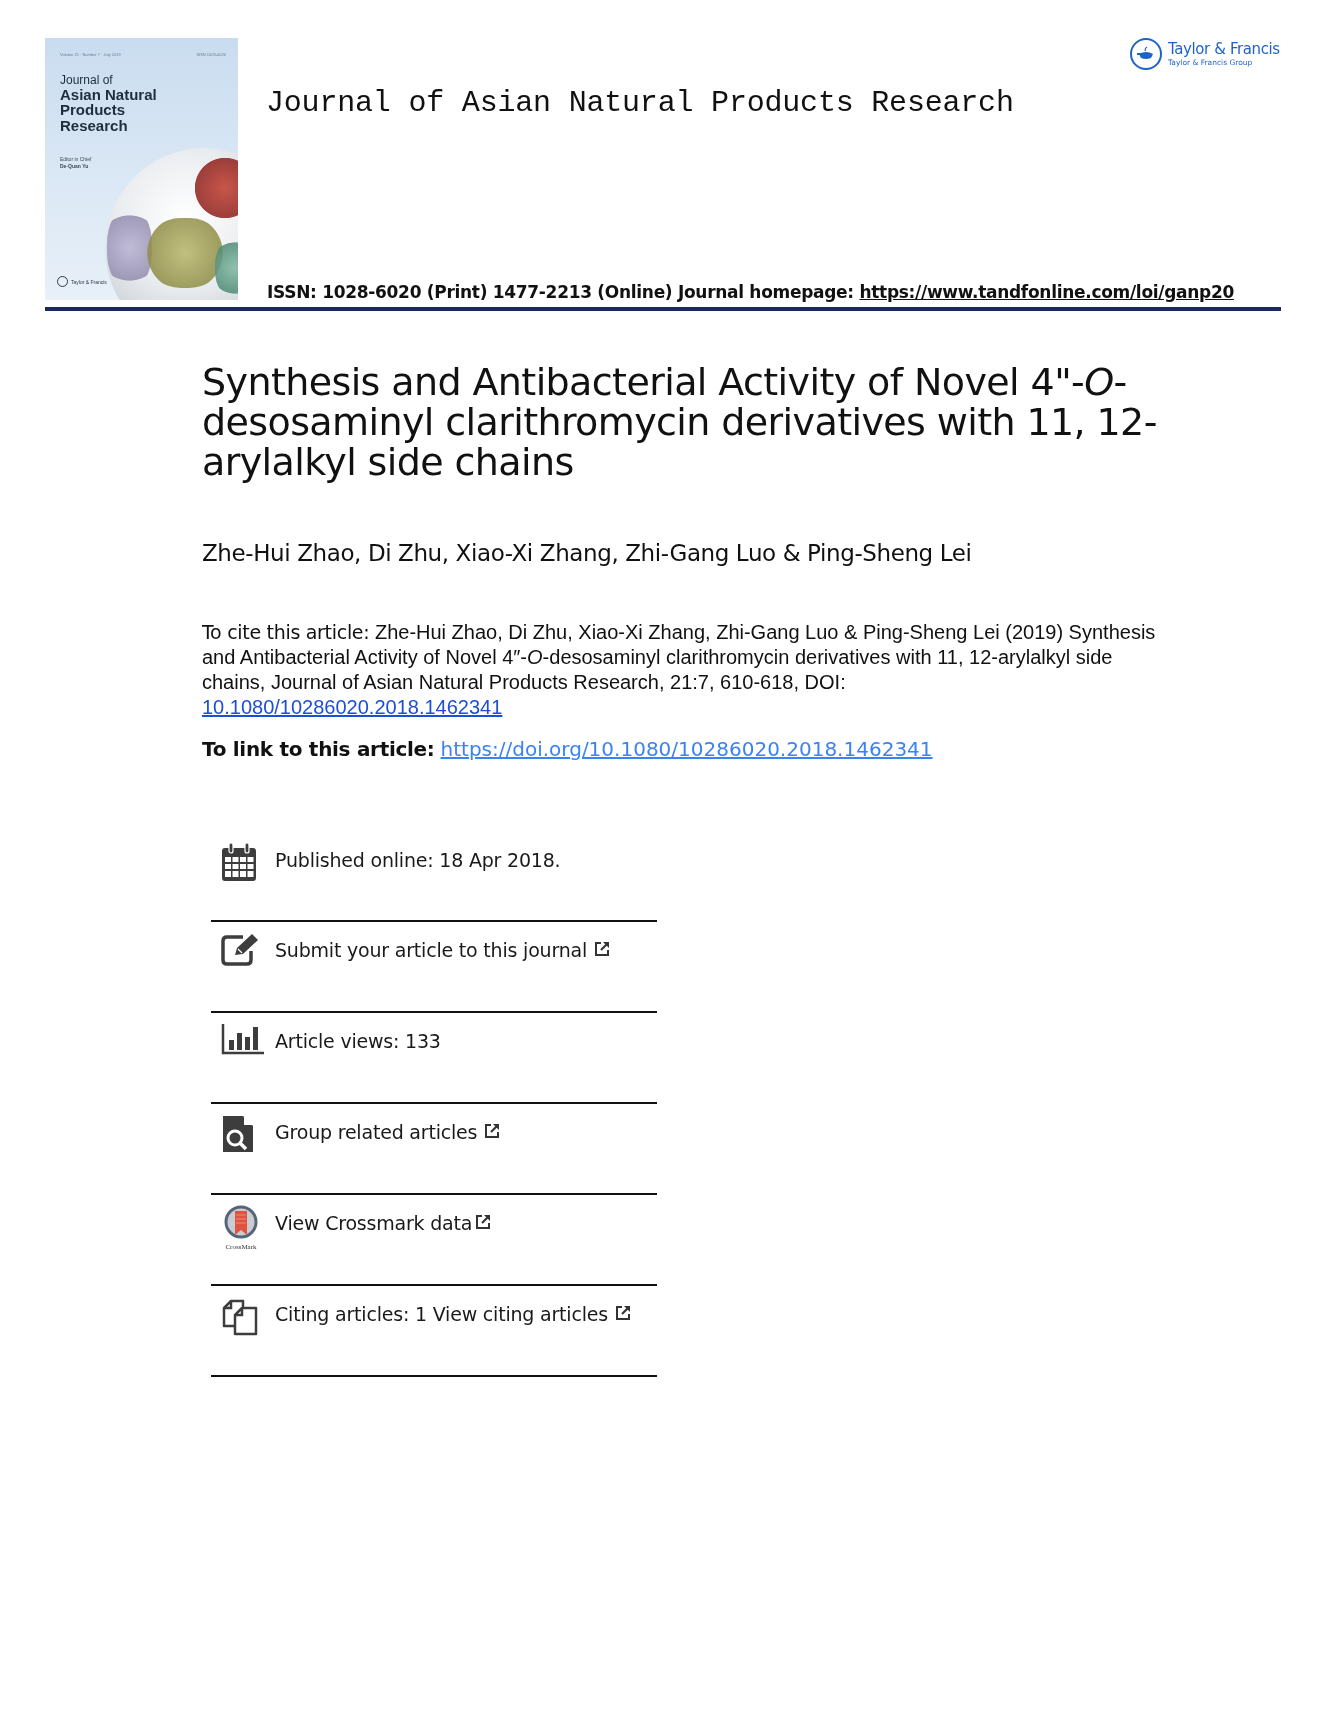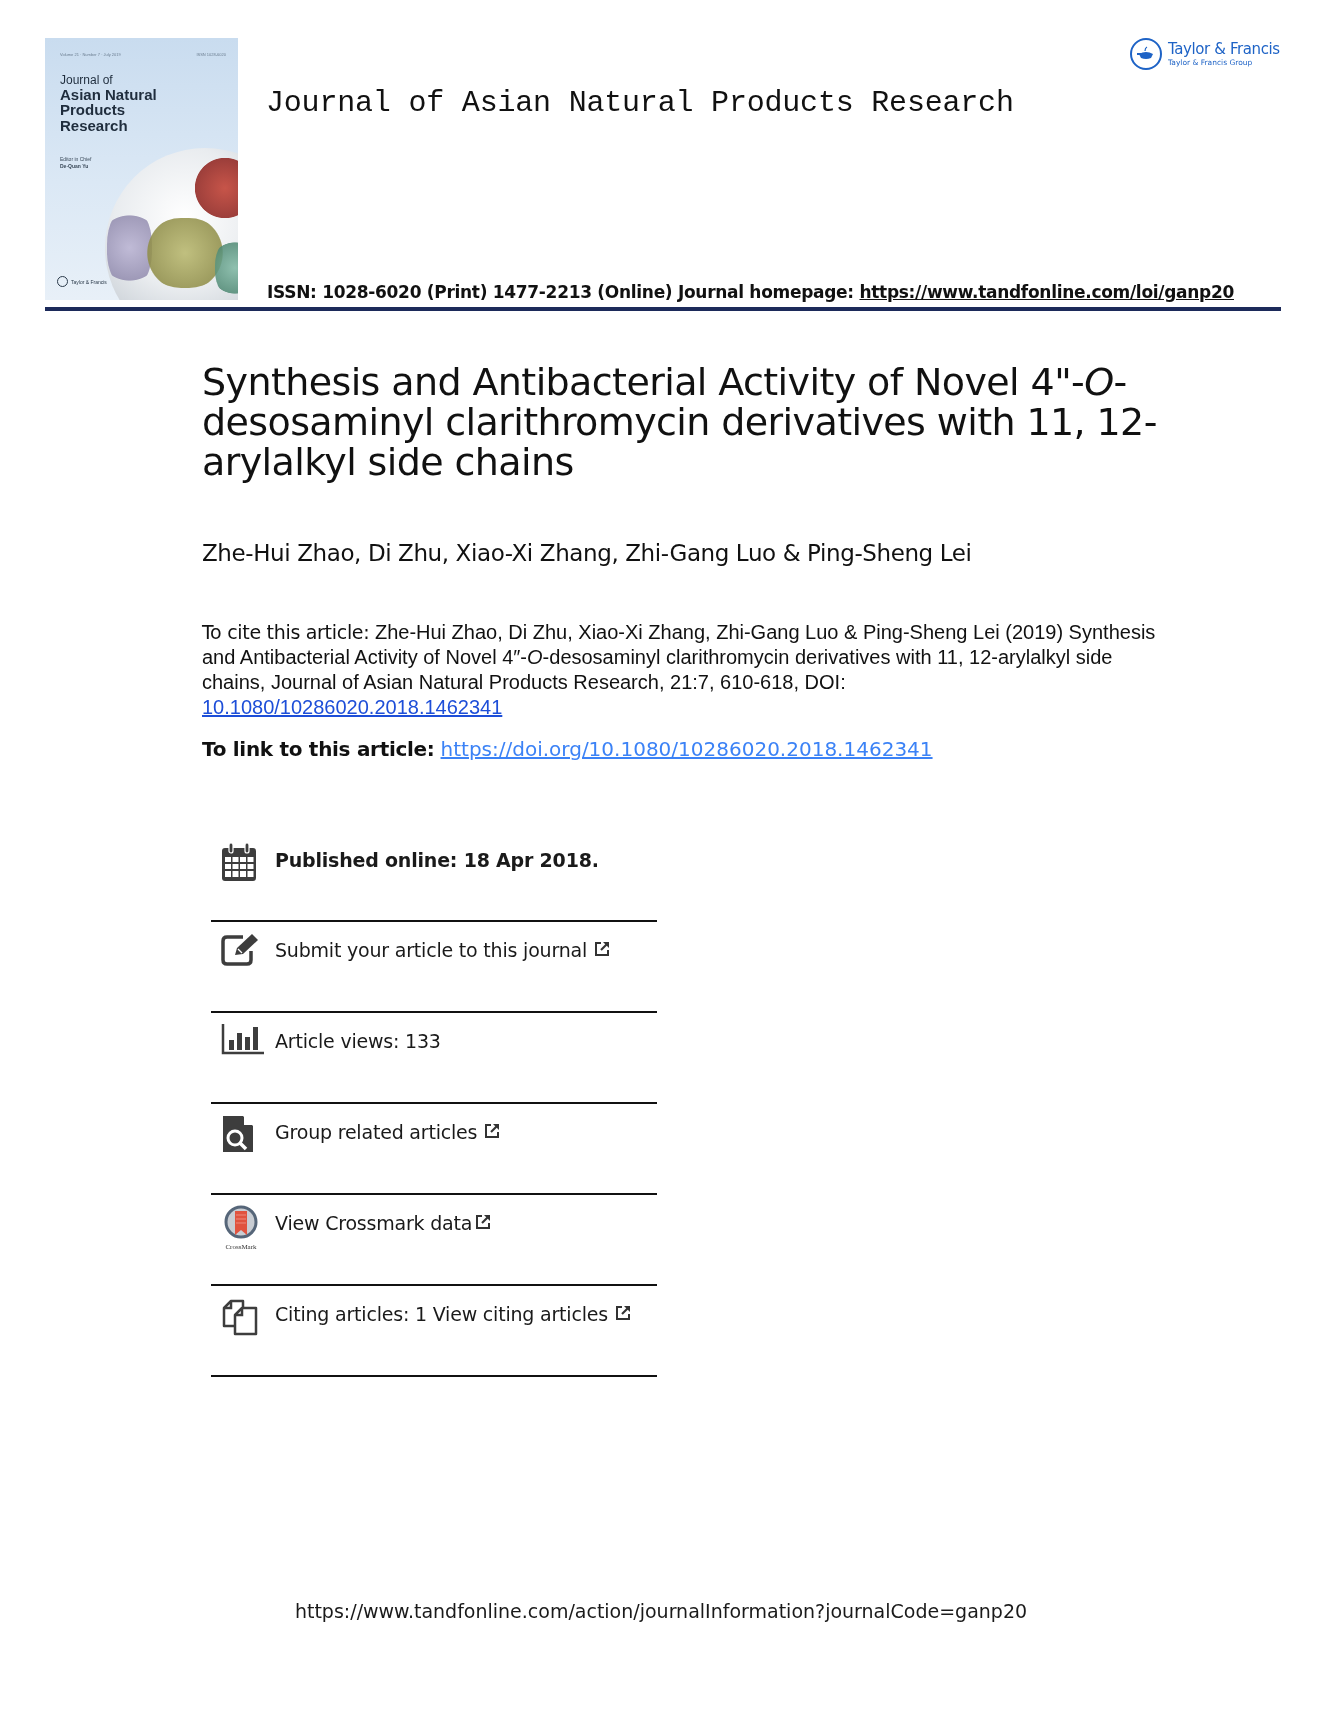--- a/index.html
+++ b/index.html
@@ -45,21 +45,21 @@
   .cite .lbl { font-family: "DejaVu Sans", sans-serif; font-weight: normal; font-size: 19px; letter-spacing: -0.3px; }
   .cite a { color: #1d4ed8; text-decoration: underline; }
 
   .link-line { position: absolute; left: 202px; top: 737px; font-family: "DejaVu Sans", sans-serif; font-size: 20px; color: #111; white-space: nowrap; }
   .link-line .lbl { font-weight: bold; letter-spacing: -0.3px; }
   .link-line a { color: #3b82f6; text-decoration: underline; margin-left: 6px; }
 
   
   .info { position: absolute; left: 211px; top: 832px; width: 446px; }
   .info .item { position: relative; height: 89px; }
-  .info .item.first { height: 88px; font-weight: bold; }
+  .info .item.first { height: 88px; }
   .info .sep { height: 2px; background: #111; }
   .info .icon { position: absolute; left: 10px; top: 10px; width: 40px; height: 44px; }
   .info .txt { position: absolute; left: 64px; top: 17px; font-family: "DejaVu Sans", sans-serif; font-size: 19px; color: #1a1a1a; white-space: nowrap; letter-spacing: -0.2px; }
   .ext { display: inline-block; width: 18px; height: 18px; vertical-align: -1px; margin-left: 6px; }
 
   .footer { position: absolute; left: 0; width: 1322px; top: 1600px; text-align: center; font-family: "DejaVu Sans", sans-serif; font-size: 19px; color: #1a1a1a; line-height: 23px; }
 </style>
 </head>
 <body>
 
@@ -221,14 +221,13 @@
     <span class="txt"><span>Citing articles: 1 View citing articles</span><svg class="ext" viewBox="0 0 18 18">
           <path d="M8 3 H3 V15 H15 V10" stroke="#333" stroke-width="2" fill="none"></path>
           <path d="M10 2 H16 V8 Z" fill="#333"></path>
           <path d="M8 10 L15 3" stroke="#333" stroke-width="2.2"></path>
         </svg></span>
   </div>
   <div class="sep"></div>
 </div>
 
 <div class="footer">
-  <div>https://www.tandfonline.com/action/journalInformation?journalCode=ganp20</div>
 </div>
 
 </body></html>

